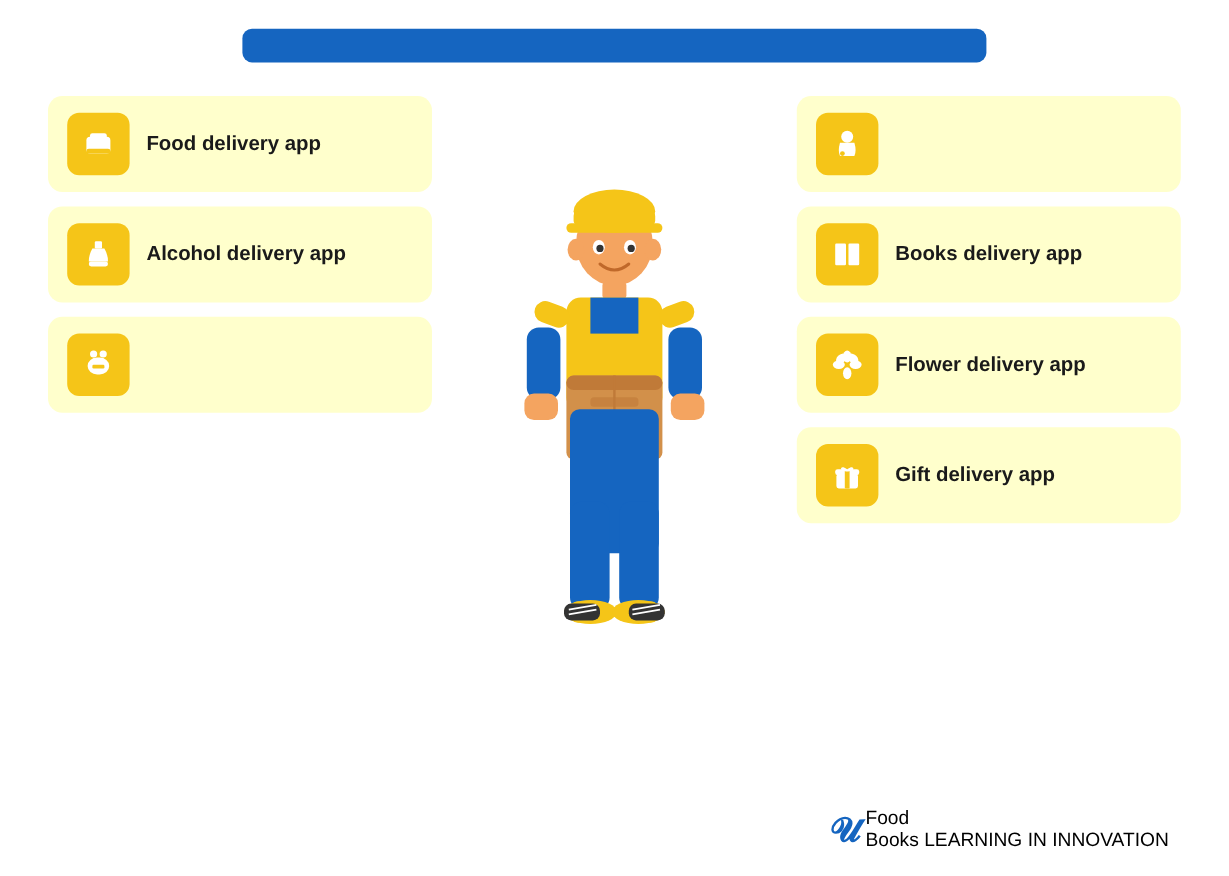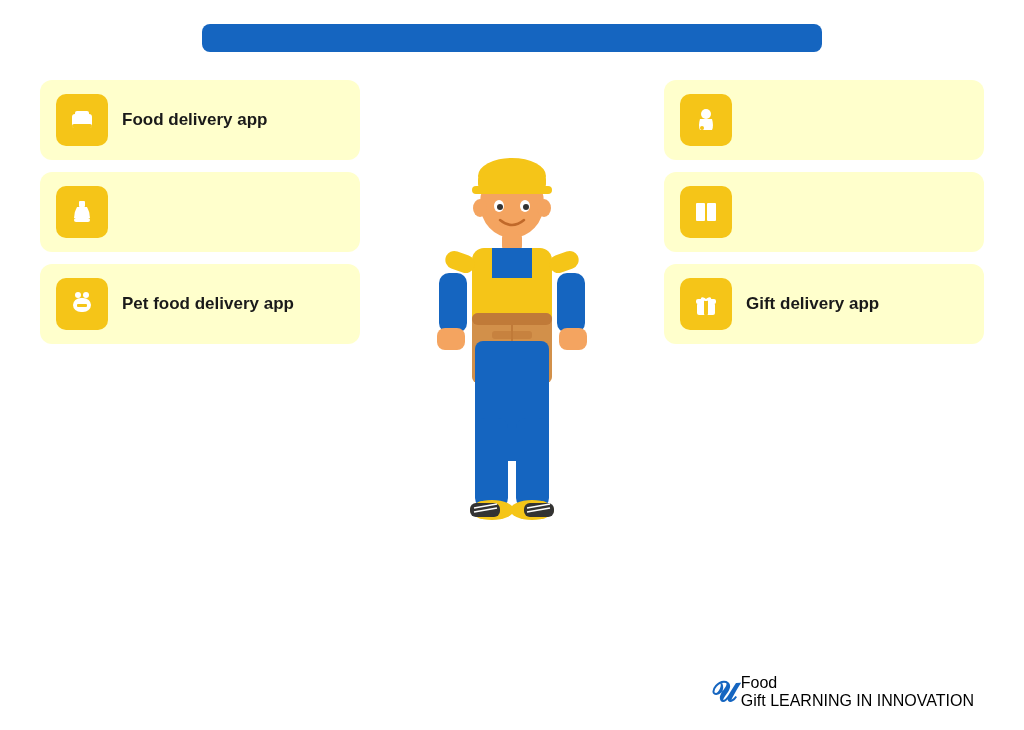--- a/index.html
+++ b/index.html
@@ -125,31 +125,31 @@
       <span class="card-label">Food delivery app</span>
     </div>
       <div class="card">
       <div class="icon-box" style="background:#f5c518">
         <svg width="28" height="28" viewBox="0 0 28 28" fill="white">
             <rect x="11" y="3" width="6" height="6" rx="1" fill="white"></rect>
             <path d="M9 9 Q6 14 6 20 L22 20 Q22 14 19 9 Z" fill="white"></path>
             <rect x="6" y="20" width="16" height="4" rx="2" fill="white"></rect>
           </svg>
       </div>
+      <span class="card-label">Alcohol delivery app</span>
     </div>
       <div class="card">
       <div class="icon-box" style="background:#f5c518">
         <svg width="28" height="28" viewBox="0 0 28 28" fill="white">
             <rect x="5" y="8" width="18" height="14" rx="8" fill="white"></rect>
             <circle cx="10" cy="5" r="3" fill="white"></circle>
             <circle cx="18" cy="5" r="3" fill="white"></circle>
             <rect x="9" y="14" width="10" height="3" rx="1" fill="#f5c518"></rect>
           </svg>
       </div>
-      <span class="card-label">Pet food delivery app</span>
     </div>
     </div>
 
   <div class="center-column">
     <div class="delivery-person">
 
       <svg width="190" height="450" viewBox="0 0 190 450" xmlns="http://www.w3.org/2000/svg">
 
         <ellipse cx="95" cy="55" rx="32" ry="35" fill="#f4a460"></ellipse>
 
@@ -220,20 +220,35 @@
       </div>
     </div>
       <div class="card">
       <div class="icon-box" style="background:#f5c518">
         <svg width="28" height="28" viewBox="0 0 28 28" fill="white">
             <rect x="4" y="5" width="9" height="18" rx="1" fill="white"></rect>
             <rect x="15" y="5" width="9" height="18" rx="1" fill="white"></rect>
             <line x1="14" y1="5" x2="14" y2="23" stroke="#f5c518" stroke-width="1.5"></line>
           </svg>
       </div>
+      <span class="card-label">Books delivery app</span>
+    </div>
+      <div class="card">
+      <div class="icon-box" style="background:#f5c518">
+        <svg width="28" height="28" viewBox="0 0 28 28" fill="white">
+            <circle cx="14" cy="14" r="4" fill="#f5c518"></circle>
+            <ellipse cx="14" cy="7" rx="3.5" ry="5" fill="white"></ellipse>
+            <ellipse cx="14" cy="21" rx="3.5" ry="5" fill="white"></ellipse>
+            <ellipse cx="7" cy="14" rx="5" ry="3.5" fill="white"></ellipse>
+            <ellipse cx="21" cy="14" rx="5" ry="3.5" fill="white"></ellipse>
+            <ellipse cx="9" cy="9" rx="3.5" ry="5" fill="white" transform="rotate(45 9 9)"></ellipse>
+            <ellipse cx="19" cy="9" rx="3.5" ry="5" fill="white" transform="rotate(-45 19 9)"></ellipse>
+          </svg>
+      </div>
+      <span class="card-label">Flower delivery app</span>
     </div>
       <div class="card">
       <div class="icon-box" style="background:#f5c518">
         <svg width="28" height="28" viewBox="0 0 28 28" fill="white">
             <rect x="5" y="13" width="18" height="12" rx="2" fill="white"></rect>
             <rect x="4" y="9" width="20" height="5" rx="2" fill="white"></rect>
             <rect x="12" y="8" width="4" height="17" rx="1" fill="#f5c518"></rect>
             <path d="M14 9 C14 9 10 6 9 8 C8 10 12 11 14 11 C16 11 20 10 19 8 C18 6 14 9 14 9Z" fill="white"></path>
           </svg>
       </div>
@@ -241,17 +256,17 @@
     </div>
     </div>
 
 </div>
 
 <div class="footer-logo">
   <div class="logo-wrapper">
     <span class="logo-icon">𝓤</span>
     <div>
       <span class="idea">Food</span><br>
-      <span class="usher">Gift</span>
+      <span class="usher">Books</span>
       <span class="tagline">LEARNING IN INNOVATION</span>
     </div>
   </div>
 </div>
 
 </body></html>

